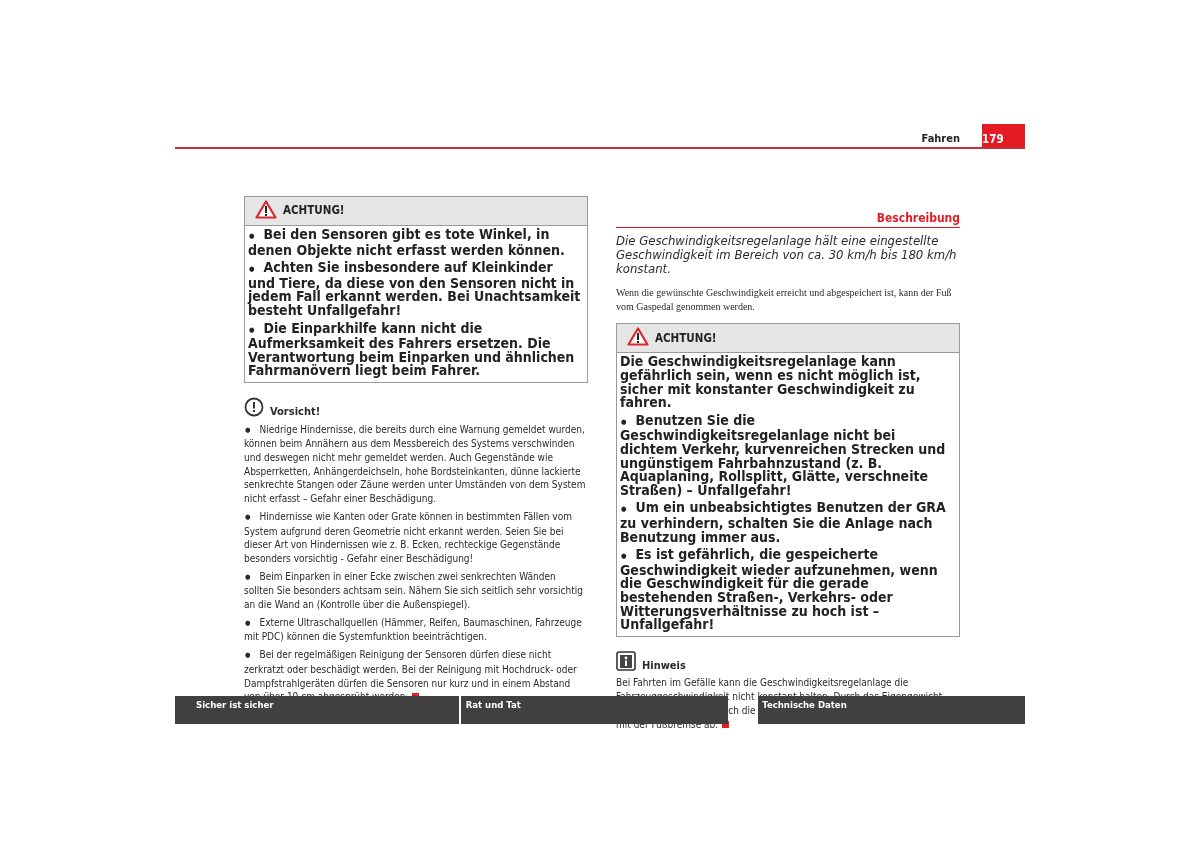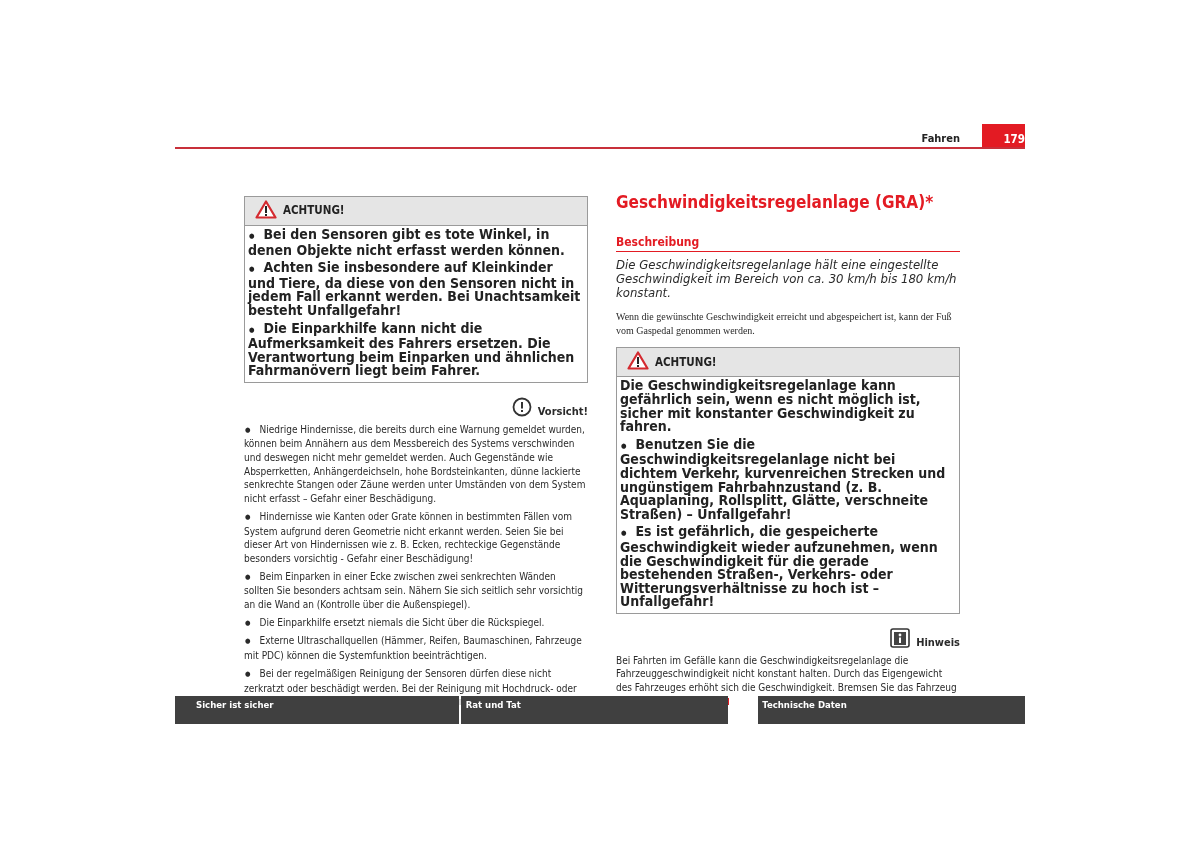--- a/index.html
+++ b/index.html
@@ -1,42 +1,42 @@
 <!DOCTYPE html>
 <html><head>
 <meta charset="utf-8">
 <style>
   html, body { margin: 0; padding: 0; background: #ffffff; }
   body { width: 1200px; height: 848px; position: relative; overflow: hidden;
          font-family: "DejaVu Sans Condensed", "Liberation Sans", sans-serif; color: #2a2a2a; }
   .header-rule { position: absolute; left: 175px; top: 147px; width: 850px; height: 2px; background: #c8303a; }
   .header-title { position: absolute; right: 240px; top: 132px; font-size: 11px; font-weight: bold; color: #222; }
   .page-num { position: absolute; left: 982px; top: 124px; width: 43px; height: 24px; background: #e31b23;
-              color: #fff; font-weight: bold; font-size: 11.5px; line-height: 32px; text-align: right; box-sizing: border-box; padding-top: 0; }
+              color: #fff; font-weight: bold; font-size: 11.5px; line-height: 32px; text-align: left; box-sizing: border-box; padding-top: 0; }
   .page-num span { display: block; line-height: 30px; }
   .col { position: absolute; font-size: 10px; line-height: 13.7px; }
   .col-left { left: 244px; top: 196px; width: 344px; }
   .col-right { left: 616px; top: 190px; width: 344px; }
 
   .warn-box { border: 1px solid #9a9a9a; background: #fff; }
   .warn-head { background: #e5e5e5; height: 28px; display: flex; align-items: center; padding-left: 10px;
                border-bottom: 1px solid #9a9a9a; }
   .warn-head .label { font-weight: bold; font-size: 11.5px; margin-left: 6px; color: #222; }
   .warn-body { padding: 2px 3px 4px 3px; font-weight: bold; font-size: 14px; line-height: 13.6px; color: #222; }
   .warn-body p { margin: 0 0 4px 0; }
   .warn-body p:last-child { margin-bottom: 0; }
   .bullet::before { content: "\25CF"; font-size: 7px; vertical-align: 1px; margin-right: 9px; margin-left: 1px; }
 
-  .note-head { display: flex; align-items: center; margin-top: 14px; margin-bottom: 2px; justify-content: flex-end; }
+  .note-head { display: flex; align-items: center; margin-top: 14px; margin-bottom: 2px; }
   .note-head .label { font-weight: bold; font-size: 11px; margin-left: 6px; margin-top: 6px; }
   .body-text p { margin: 0 0 4px 0; }
 
   .h1 { color: #e31b23; font-weight: bold; font-size: 17px; margin: 0; line-height: 24px; }
   .h2 { color: #e31b23; font-weight: bold; font-size: 12px; margin-top: 20px; padding-bottom: 1px;
-        border-bottom: 1px solid #e31b23; line-height: 16px; }
+        border-bottom: 1px solid #e31b23; line-height: 16px; text-align: right; }
   .lead { font-style: italic; font-size: 13px; line-height: 14px; margin-top: 6px; color: #2a2a2a; }
   .para { margin-top: 10px; font-family: Liberation Serif, serif; }
 
   .footer { position: absolute; top: 696px; left: 175px; width: 850px; height: 28px; display: flex; }
   .tab { flex: 1; background: #404040; color: #fff; font-weight: bold; font-size: 9.5px; padding: 3px 0 0 21px;
          box-sizing: border-box; margin-right: 2px; }
   .tab:last-child { margin-right: 0; margin-left: 28px; }
   .tab.active { background: #e31b23; padding-left: 5px; }
   .tab.after-active { padding-left: 5px; }
   .tab.t4 { padding-left: 4px; }
@@ -77,46 +77,45 @@
           <rect x="9" y="5" width="2" height="6.5" fill="#333"></rect>
           <rect x="9" y="13" width="2" height="2" fill="#333"></rect>
         </svg>
     </span>
     <span class="label">Vorsicht!</span>
   </div>
   <div class="body-text">
     <p class="bullet">Niedrige Hindernisse, die bereits durch eine Warnung gemeldet wurden, können beim Annähern aus dem Messbereich des Systems verschwinden und deswegen nicht mehr gemeldet werden. Auch Gegenstände wie Absperrketten, Anhängerdeichseln, hohe Bordsteinkanten, dünne lackierte senkrechte Stangen oder Zäune werden unter Umständen von dem System nicht erfasst – Gefahr einer Beschädigung.</p>
     <p class="bullet">Hindernisse wie Kanten oder Grate können in bestimmten Fällen vom System aufgrund deren Geometrie nicht erkannt werden. Seien Sie bei dieser Art von Hindernissen wie z. B. Ecken, rechteckige Gegenstände besonders vorsichtig - Gefahr einer Beschädigung!</p>
     <p class="bullet">Beim Einparken in einer Ecke zwischen zwei senkrechten Wänden sollten Sie besonders achtsam sein. Nähern Sie sich seitlich sehr vorsichtig an die Wand an (Kontrolle über die Außenspiegel).</p>
-    <p class="bullet">Die Einparkhilfe ersetzt niemals die Sicht über die Rückspiegel.</p>
     <p class="bullet">Externe Ultraschallquellen (Hämmer, Reifen, Baumaschinen, Fahrzeuge mit PDC) können die Systemfunktion beeinträchtigen.</p>
     <p class="bullet"><span>Bei der regelmäßigen Reinigung der Sensoren dürfen diese nicht zerkratzt oder beschädigt werden. Bei der Reinigung mit Hochdruck- oder Dampfstrahlgeräten dürfen die Sensoren nur kurz und in einem Abstand von über 10 cm abgesprüht werden.</span><span class="end-mark"></span></p>
   </div>
 </div>
 
 <div class="col col-right">
-  <h1 class="h1">Geschwindigkeitsregelanlage (GRA)*</h1>
   <div class="h2">Beschreibung</div>
   <div class="lead">Die Geschwindigkeitsregelanlage hält eine eingestellte Geschwindigkeit im Bereich von ca. 30 km/h bis 180 km/h konstant.</div>
   <div class="para">Wenn die gewünschte Geschwindigkeit erreicht und abgespeichert ist, kann der Fuß vom Gaspedal genommen werden.</div>
 
   <div class="warn-box" style="margin-top: 10px;">
     <div class="warn-head">
       <span>
         <svg width="22" height="19" viewBox="0 0 22 19">
             <path d="M11 1.5 L20.5 17.5 L1.5 17.5 Z" fill="#fff" stroke="#d42a30" stroke-width="2.2" stroke-linejoin="round"></path>
             <rect x="10" y="6" width="2" height="7" fill="#222"></rect>
             <rect x="10" y="14" width="2" height="2" fill="#222"></rect>
           </svg>
       </span>
       <span class="label">ACHTUNG!</span>
     </div>
     <div class="warn-body">
       <p>Die Geschwindigkeitsregelanlage kann gefährlich sein, wenn es nicht möglich ist, sicher mit konstanter Geschwindigkeit zu fahren.</p>
       <p class="bullet">Benutzen Sie die Geschwindigkeitsregelanlage nicht bei dichtem Verkehr, kurvenreichen Strecken und ungünstigem Fahrbahnzustand (z. B. Aquaplaning, Rollsplitt, Glätte, verschneite Straßen) – Unfallgefahr!</p>
+      <p class="bullet">Um ein unbeabsichtigtes Benutzen der GRA zu verhindern, schalten Sie die Anlage nach Benutzung immer aus.</p>
       <p class="bullet">Es ist gefährlich, die gespeicherte Geschwindigkeit wieder aufzunehmen, wenn die Geschwindigkeit für die gerade bestehenden Straßen-, Verkehrs- oder Witterungsverhältnisse zu hoch ist – Unfallgefahr!</p>
     </div>
   </div>
 
   <div class="note-head">
     <span>
       <svg width="20" height="20" viewBox="0 0 20 20">
           <rect x="1" y="1" width="18" height="18" rx="2" fill="#fff" stroke="#333" stroke-width="1.6"></rect>
           <rect x="4" y="4" width="12" height="13" fill="#444"></rect>
           <circle cx="10" cy="7" r="1.4" fill="#fff"></circle>

